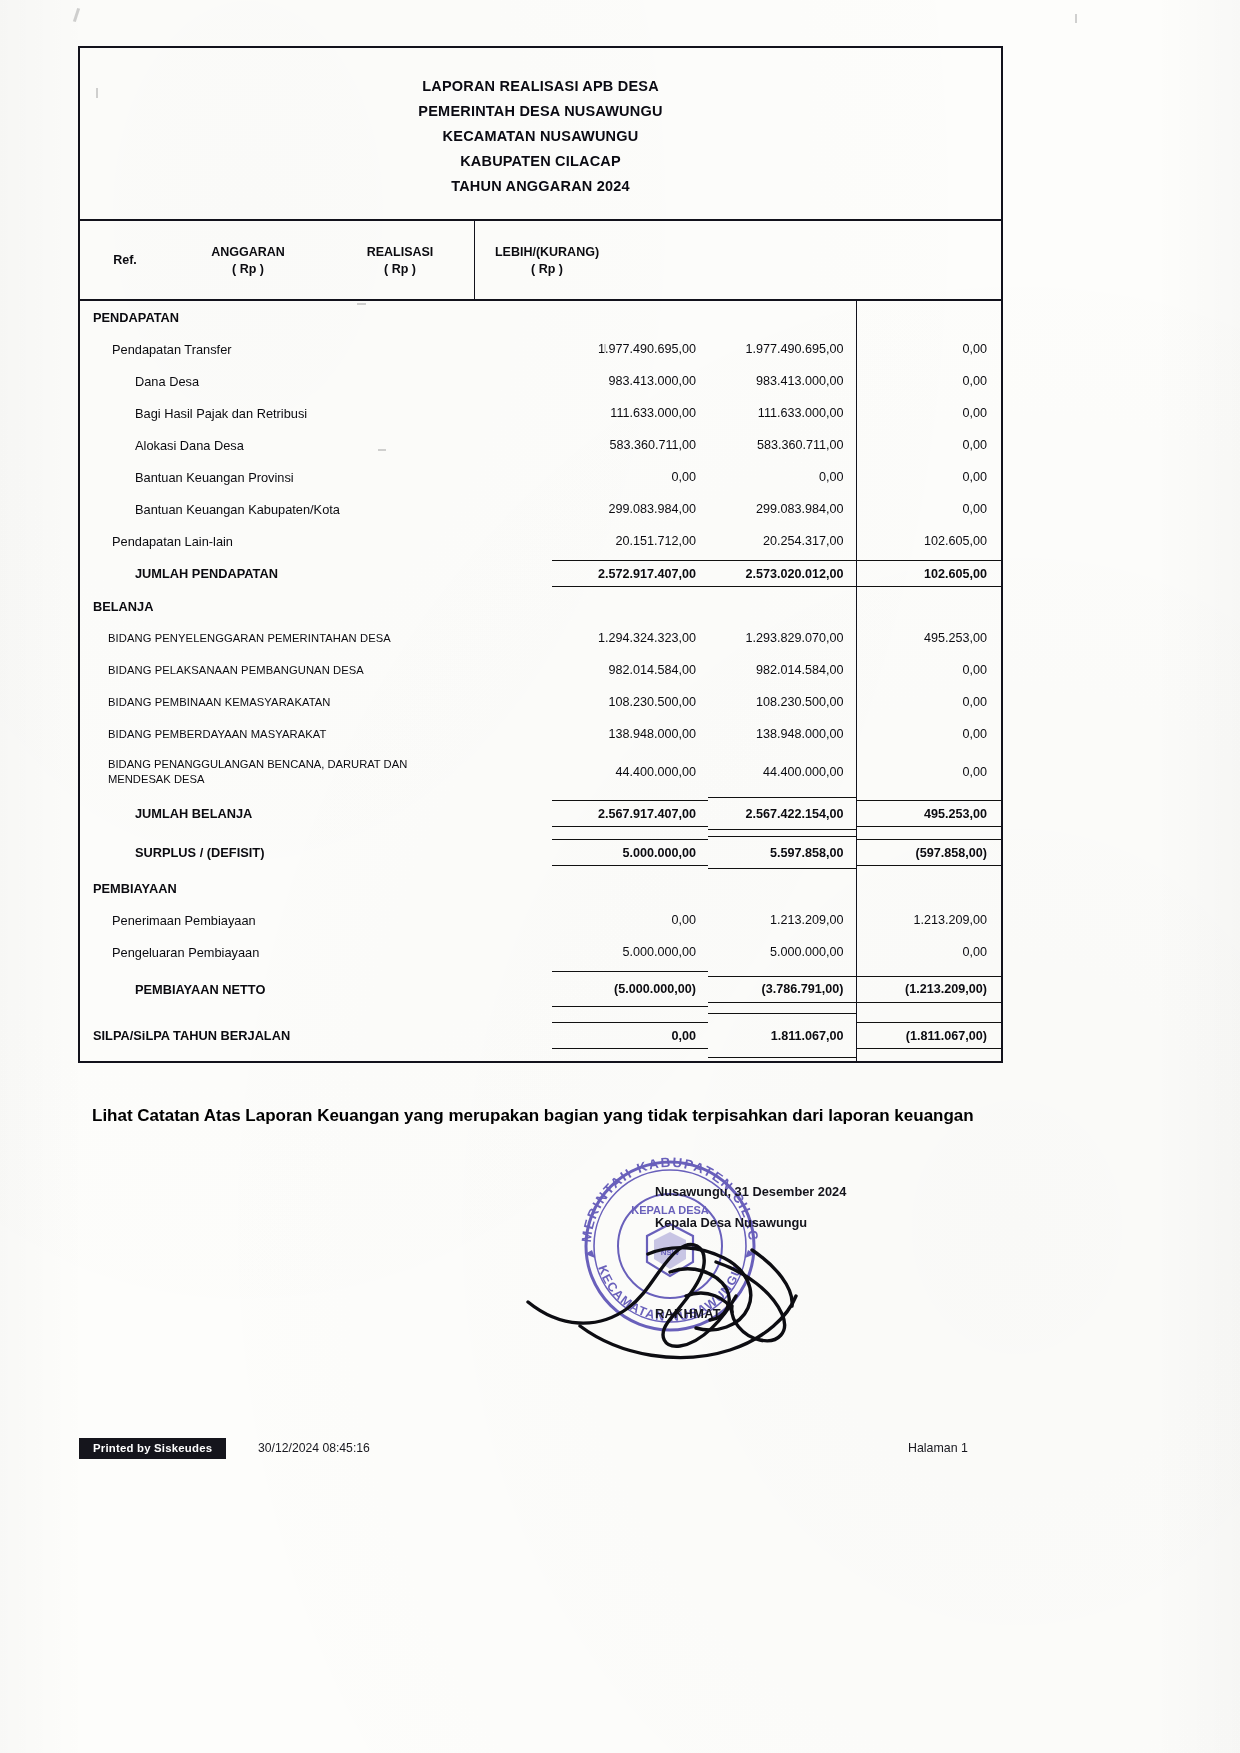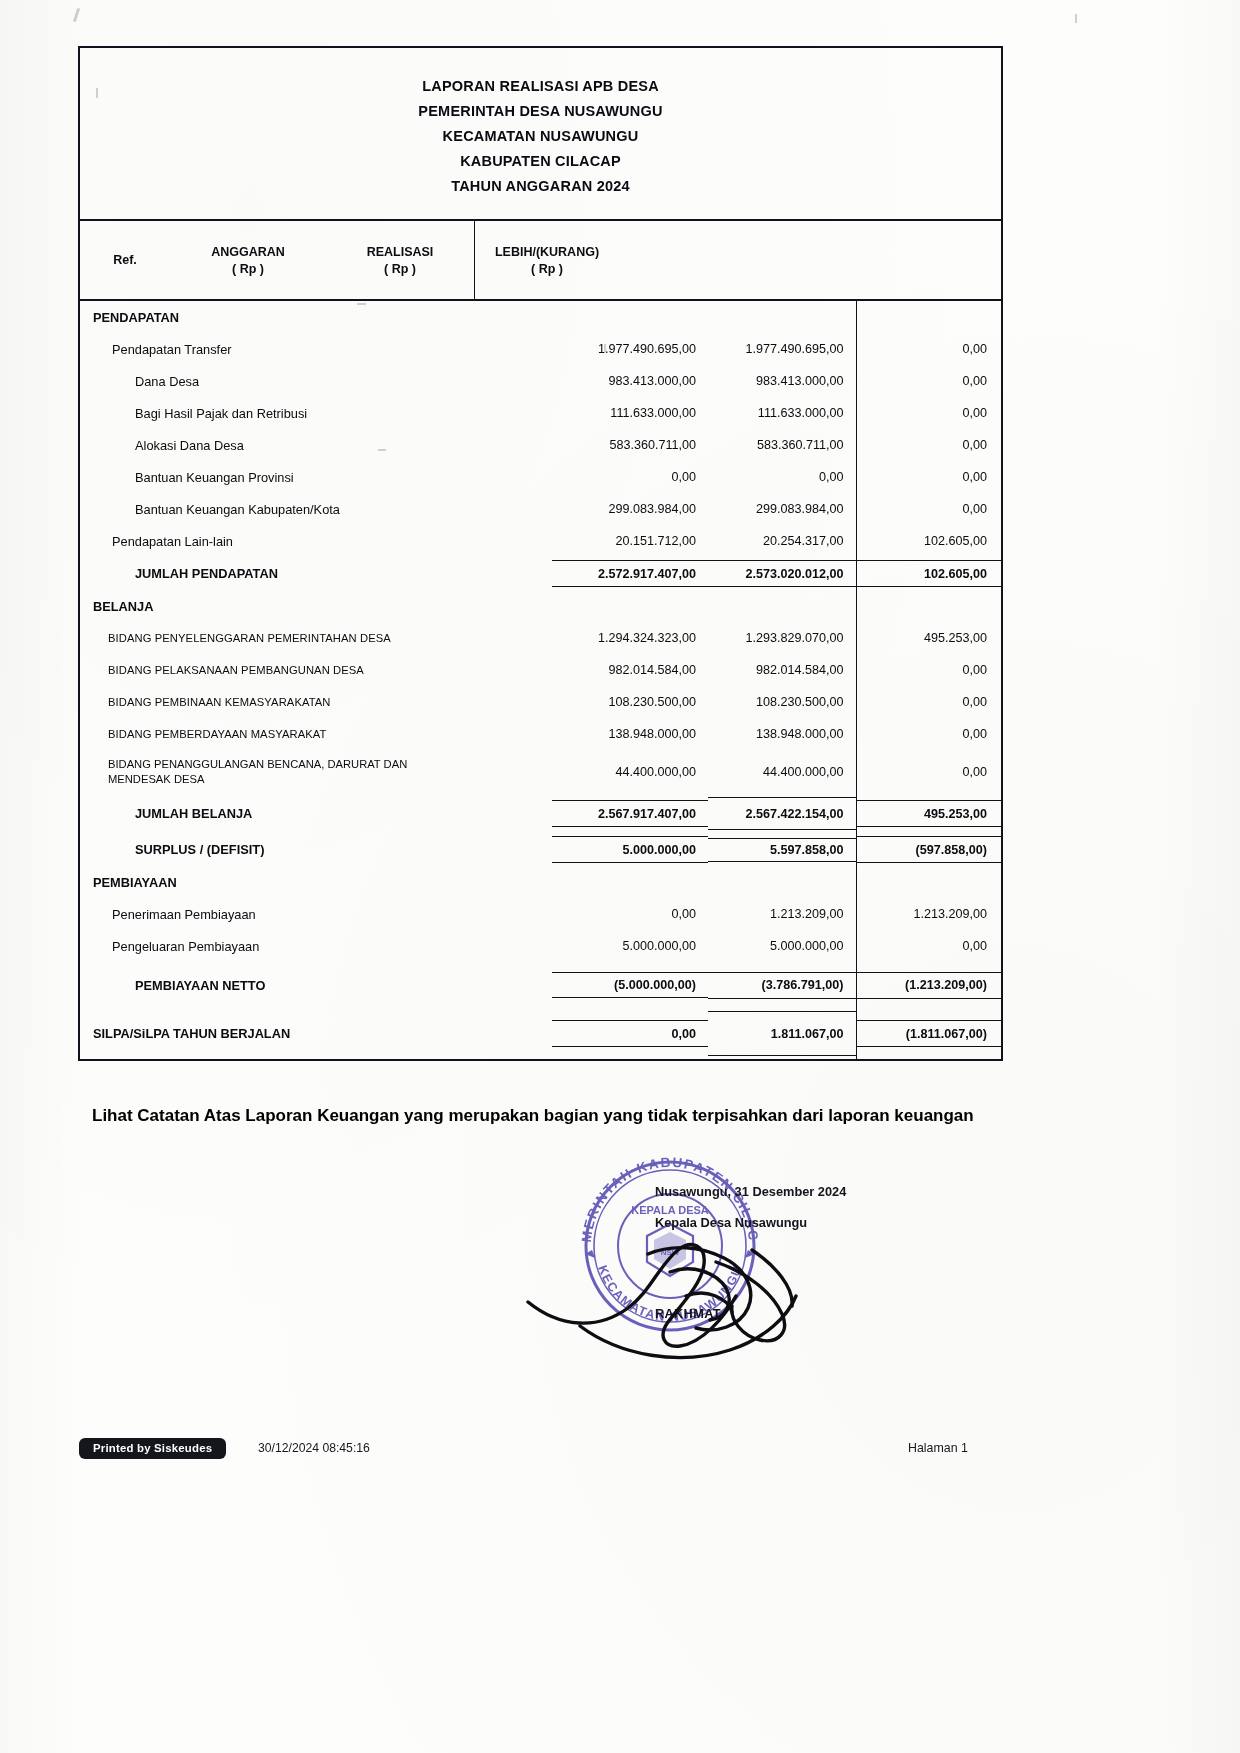--- a/index.html
+++ b/index.html
@@ -181,21 +181,20 @@
   .foot-badge {
     position: absolute;
     left: 79px;
     top: 1438px;
     background: #15151c;
     color: #ffffff;
     font-size: 11.4px;
     font-weight: bold;
     padding: 4px 14px 5px 14px;
     letter-spacing: .2px;
-    border-radius: 6px;
   }
   .foot-time {
     position: absolute;
     left: 258px;
     top: 1441px;
     font-size: 12.2px;
     color: #18181f;
   }
   .foot-page {
     position: absolute;
@@ -531,21 +530,21 @@
             <td>
               <div class="rowbox">
                 <span class="lbl total">SURPLUS / (DEFISIT)</span>
               </div>
             </td>
             <td></td>
             <td>
               <div class="num b ruled" style="height: 27px; display: flex; align-items: center; justify-content: flex-end; box-sizing: border-box; margin: 3px 0px;">5.000.000,00</div>
             </td>
             <td>
-              <div class="num b ruled" style="height: 24px; display: flex; align-items: center; justify-content: flex-end; box-sizing: border-box; margin: 3px 0px;">5.597.858,00</div>
+              <div class="num b ruled" style="height: 33px; display: flex; align-items: center; justify-content: flex-end; box-sizing: border-box; margin: 3px 0px;">5.597.858,00</div>
             </td>
             <td class="c-lebih">
               <div class="num b pr-lebih ruled" style="height: 27px; display: flex; align-items: center; justify-content: flex-end; box-sizing: border-box; margin: 3px 0px;">(597.858,00)</div>
             </td>
           </tr>
           <tr>
             <td>
               <div class="rowbox">
                 <span class="lbl section">PEMBIAYAAN</span>
               </div>
@@ -596,21 +595,21 @@
             </td>
           </tr>
           <tr>
             <td>
               <div class="rowbox">
                 <span class="lbl total">PEMBIAYAAN NETTO</span>
               </div>
             </td>
             <td></td>
             <td>
-              <div class="num b ruled" style="height: 26px; display: flex; align-items: center; justify-content: flex-end; box-sizing: border-box; margin: 10px 0px; text-align: right;">(5.000.000,00)</div>
+              <div class="num b ruled" style="height: 36px; display: flex; align-items: center; justify-content: flex-end; box-sizing: border-box; margin: 3px 0px; text-align: right;">(5.000.000,00)</div>
             </td>
             <td>
               <div class="num b ruled" style="height: 27px; display: flex; align-items: center; justify-content: flex-end; box-sizing: border-box; margin: 3px 0px;">(3.786.791,00)</div>
             </td>
             <td class="c-lebih">
               <div class="num b pr-lebih ruled" style="height: 27px; display: flex; align-items: center; justify-content: flex-end; box-sizing: border-box; margin: 3px 0px;">(1.213.209,00)</div>
             </td>
           </tr>
           <tr>
             <td>

